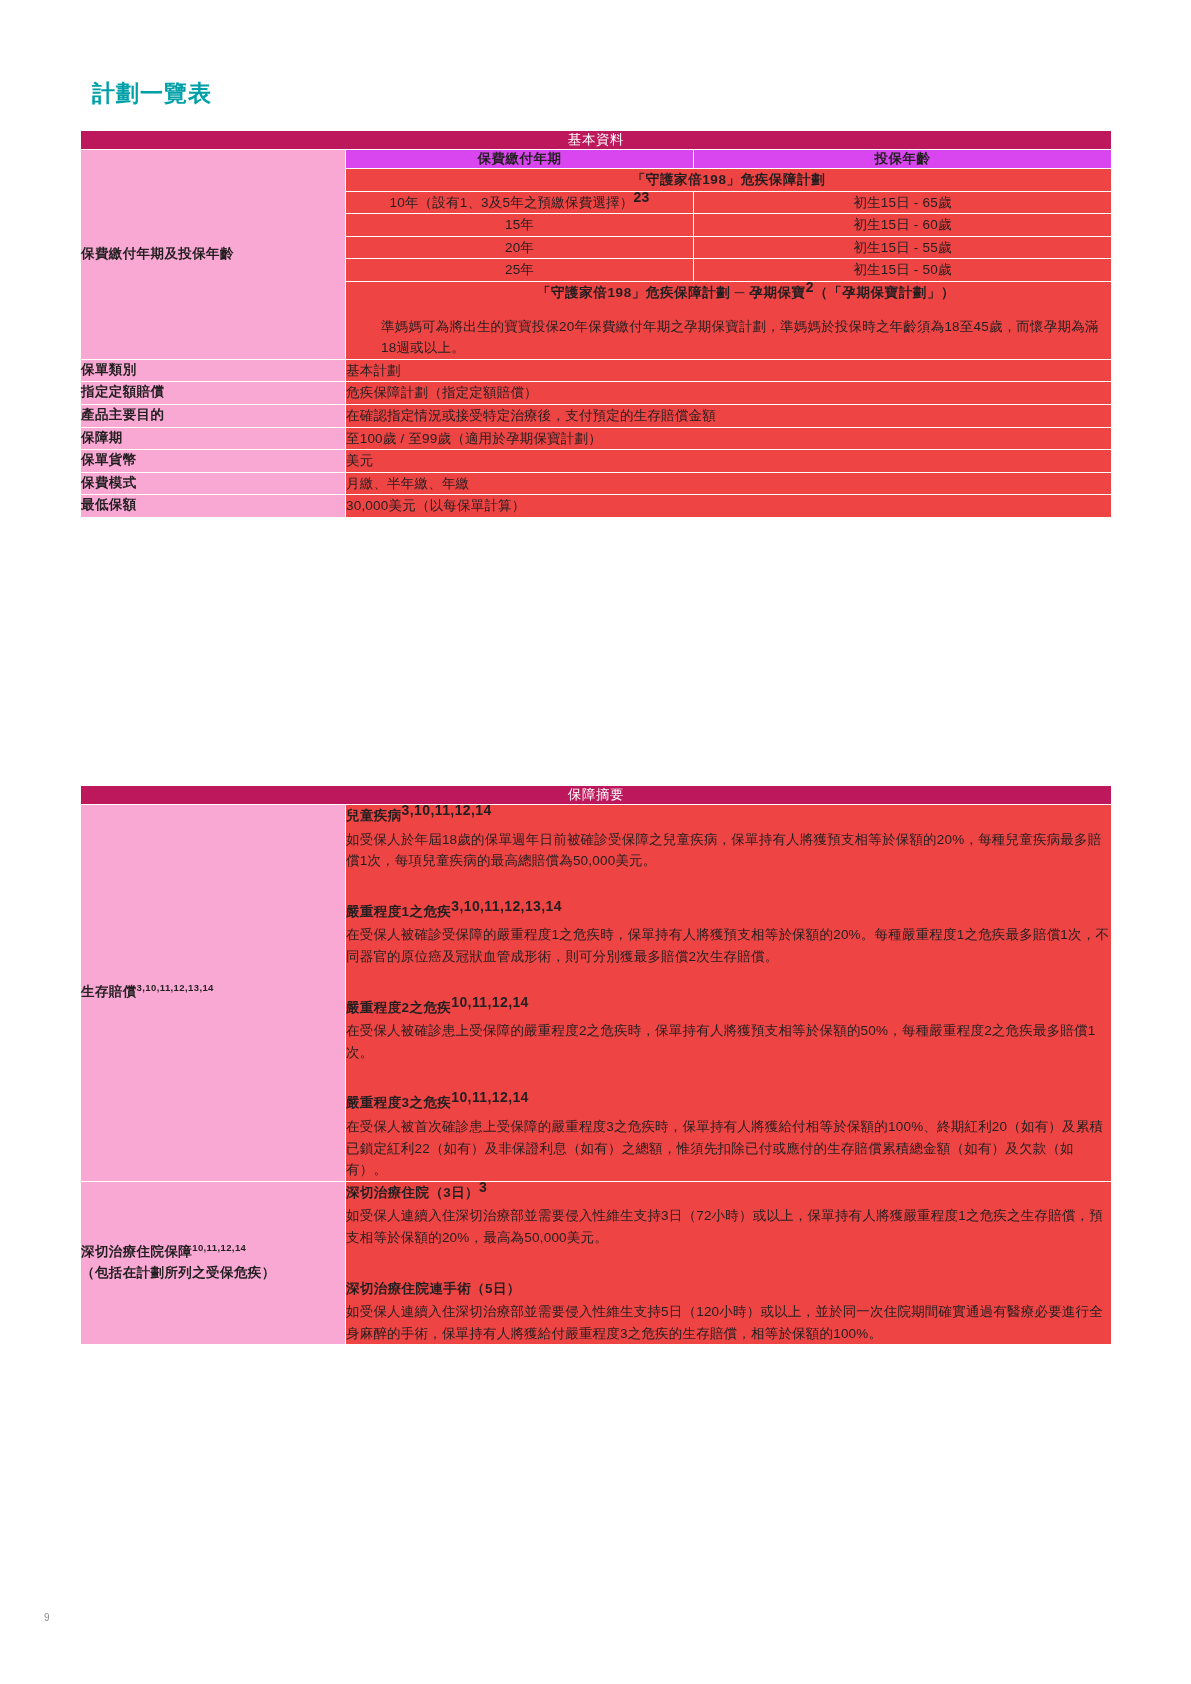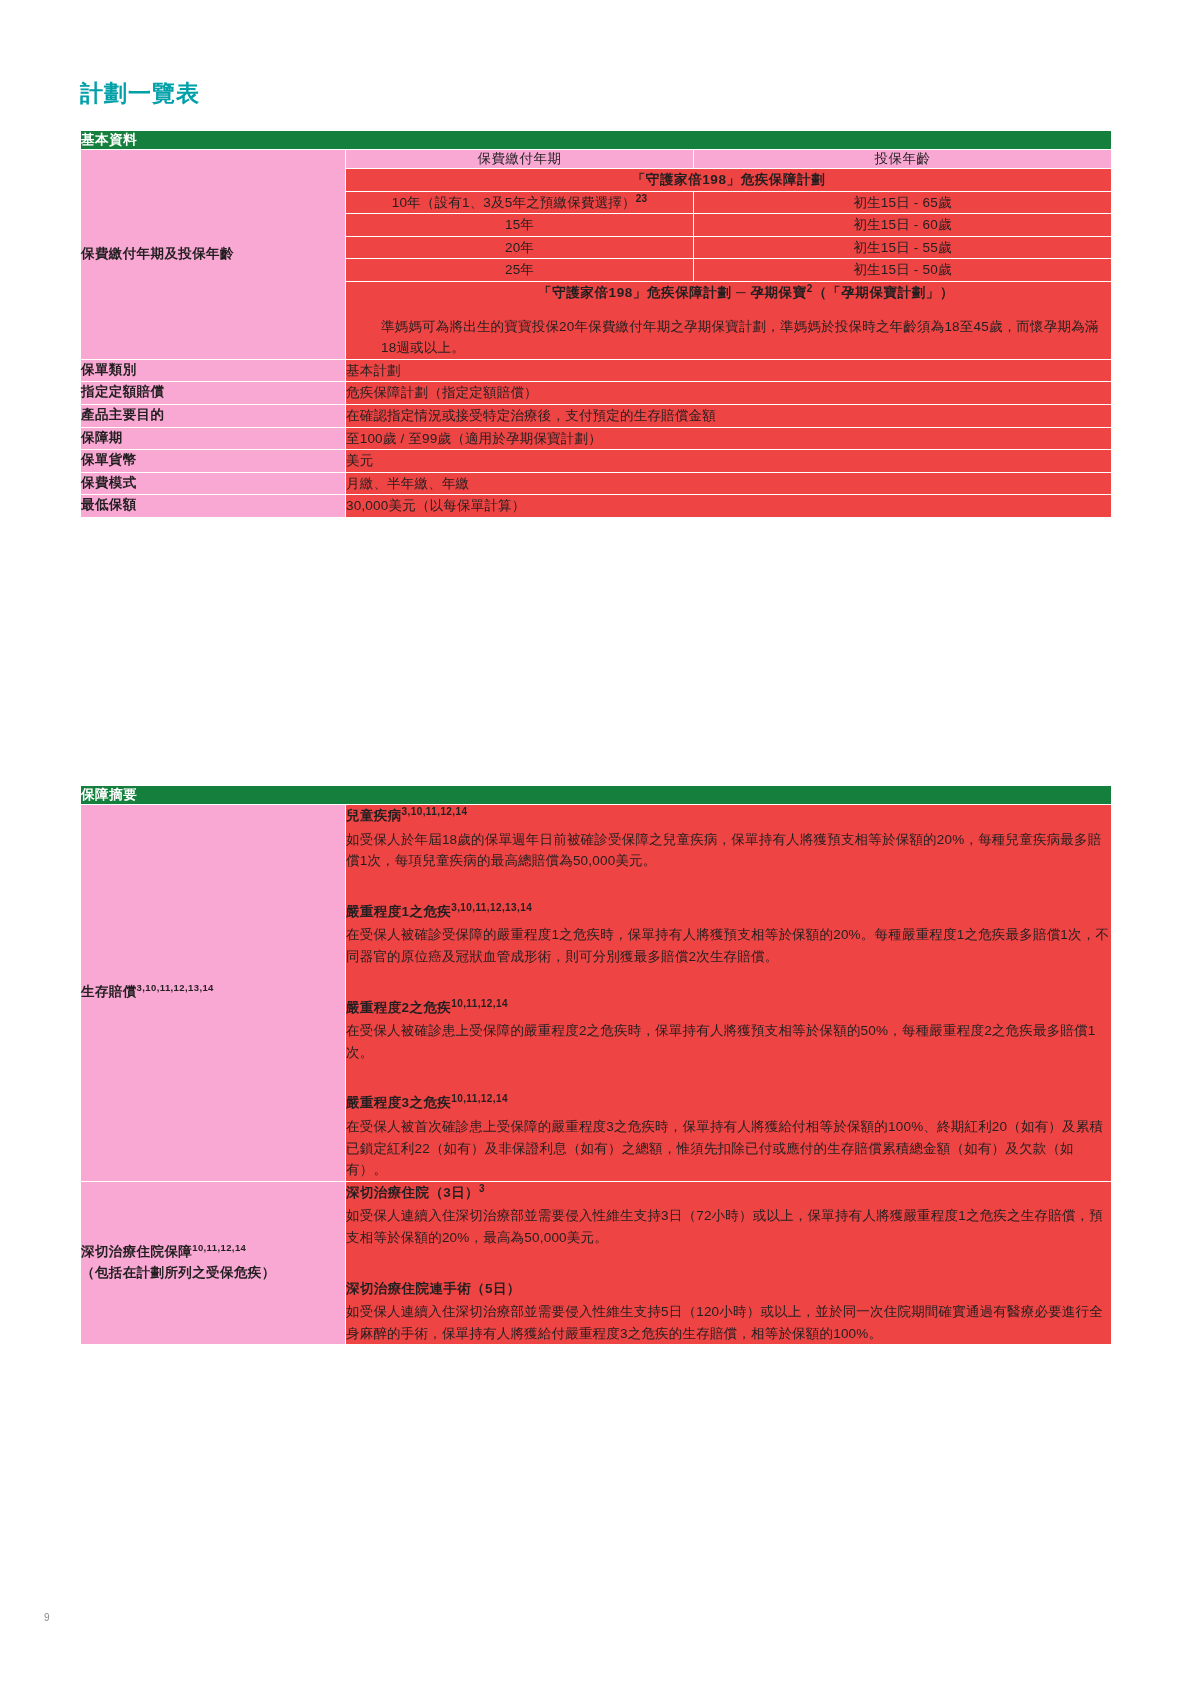--- a/index.html
+++ b/index.html
@@ -17,21 +17,21 @@
   }
   .page {
     position: absolute;
     left: 0; top: 0;
     width: 1191px;
     height: 1684px;
     overflow: hidden;
   }
   .page-title {
     position: absolute;
-    left: 80px;
+    left: 92px;
     top: 78px;
     font-size: 23px;
     font-weight: bold;
     color: #00a0a8;
     letter-spacing: 1px;
   }
   .table-block {
     position: absolute;
     left: 80px;
     width: 1031px;
@@ -43,33 +43,33 @@
     width: 1031px;
     border-collapse: collapse;
     table-layout: fixed;
   }
   table.doc td, table.doc th {
     border: 1px solid #ffffff;
     vertical-align: top;
     padding: 0;
   }
   .band {
-    background: #15803d;
+    background: #be185d;
     color: #ffffff;
-    text-align: left;
-    font-size: 13.5px;
-    font-weight: bold;
+    text-align: center;
+    font-size: 13.5px;
+    font-weight: normal;
     padding: 9px 4px 10px 4px;
     letter-spacing: 0.6px;
   }
   .subhead {
-    background: #f9a8d4;
+    background: #d946ef;
     color: #231f20;
     text-align: center;
-    font-weight: normal;
+    font-weight: bold;
     font-size: 13.5px;
     padding: 11px 6px;
     letter-spacing: 0.5px;
   }
   .rowlabel {
     background: #f9a8d4;
     color: #231f20;
     font-weight: bold;
     font-size: 13.5px;
     padding: 11px 14px 11px 16px;
@@ -104,21 +104,21 @@
   .cell .subtitle {
     font-weight: bold;
     display: block;
     margin-bottom: 2px;
     letter-spacing: 0.4px;
   }
   .cell .blk + .blk {
     margin-top: 29px;
   }
   sup {
-    font-size: 10px;
+    font-size: 14px;
     vertical-align: super;
     line-height: 0;
     font-weight: bold;
   }
   .rowlabel sup {
     font-size: 9.5px;
   }
   .page-number {
     position: absolute;
     left: 44px;

